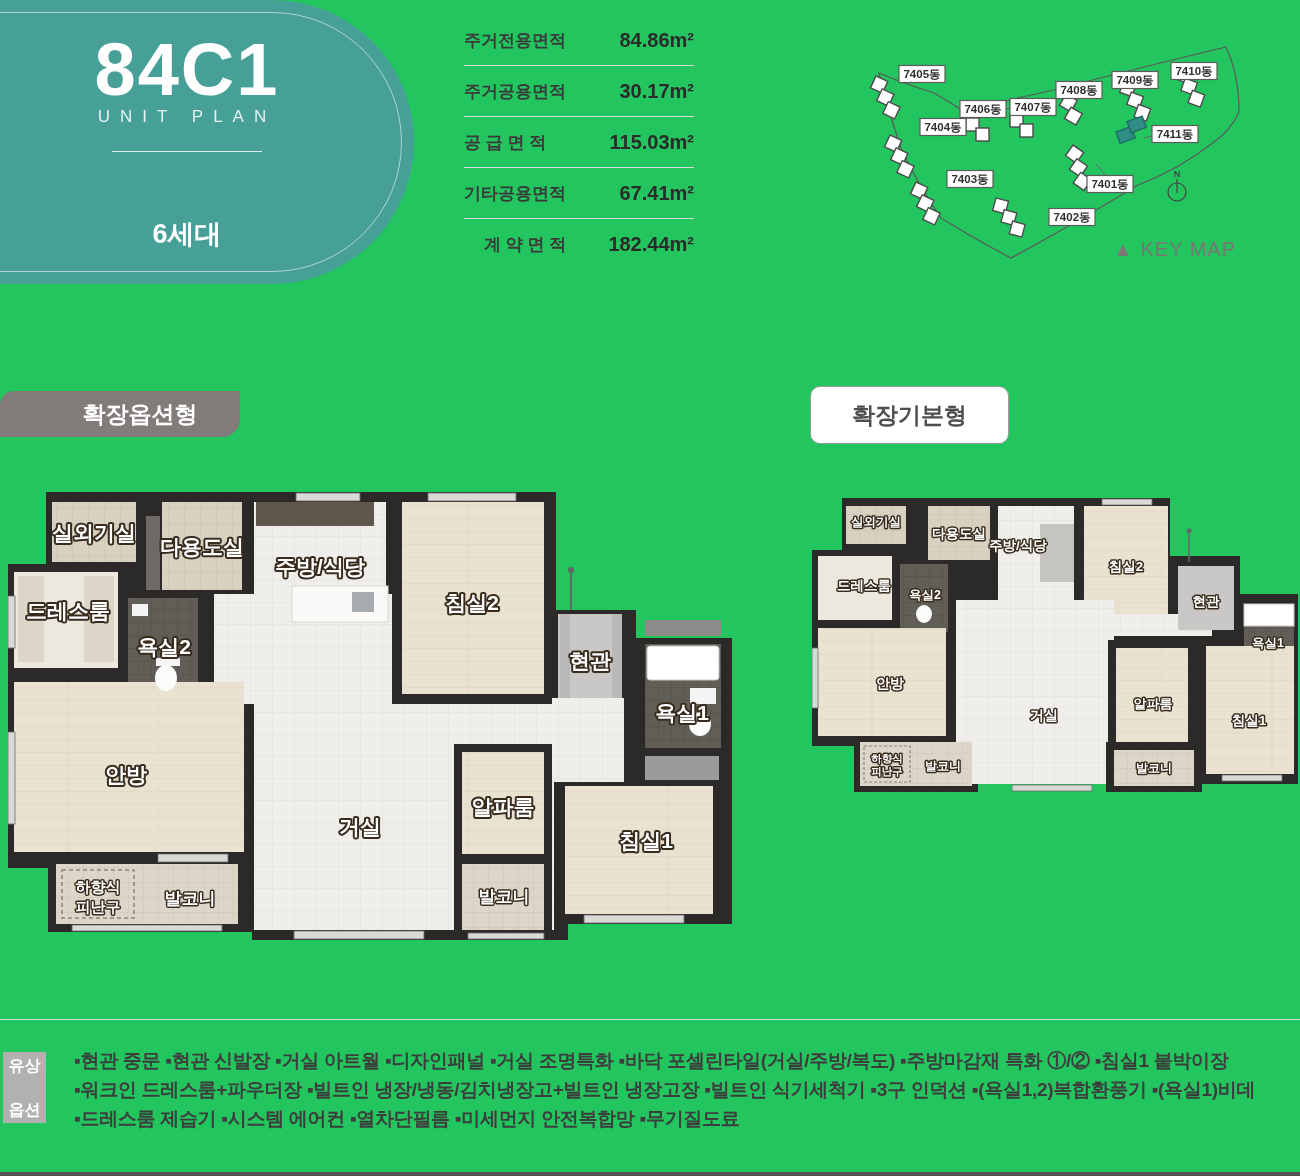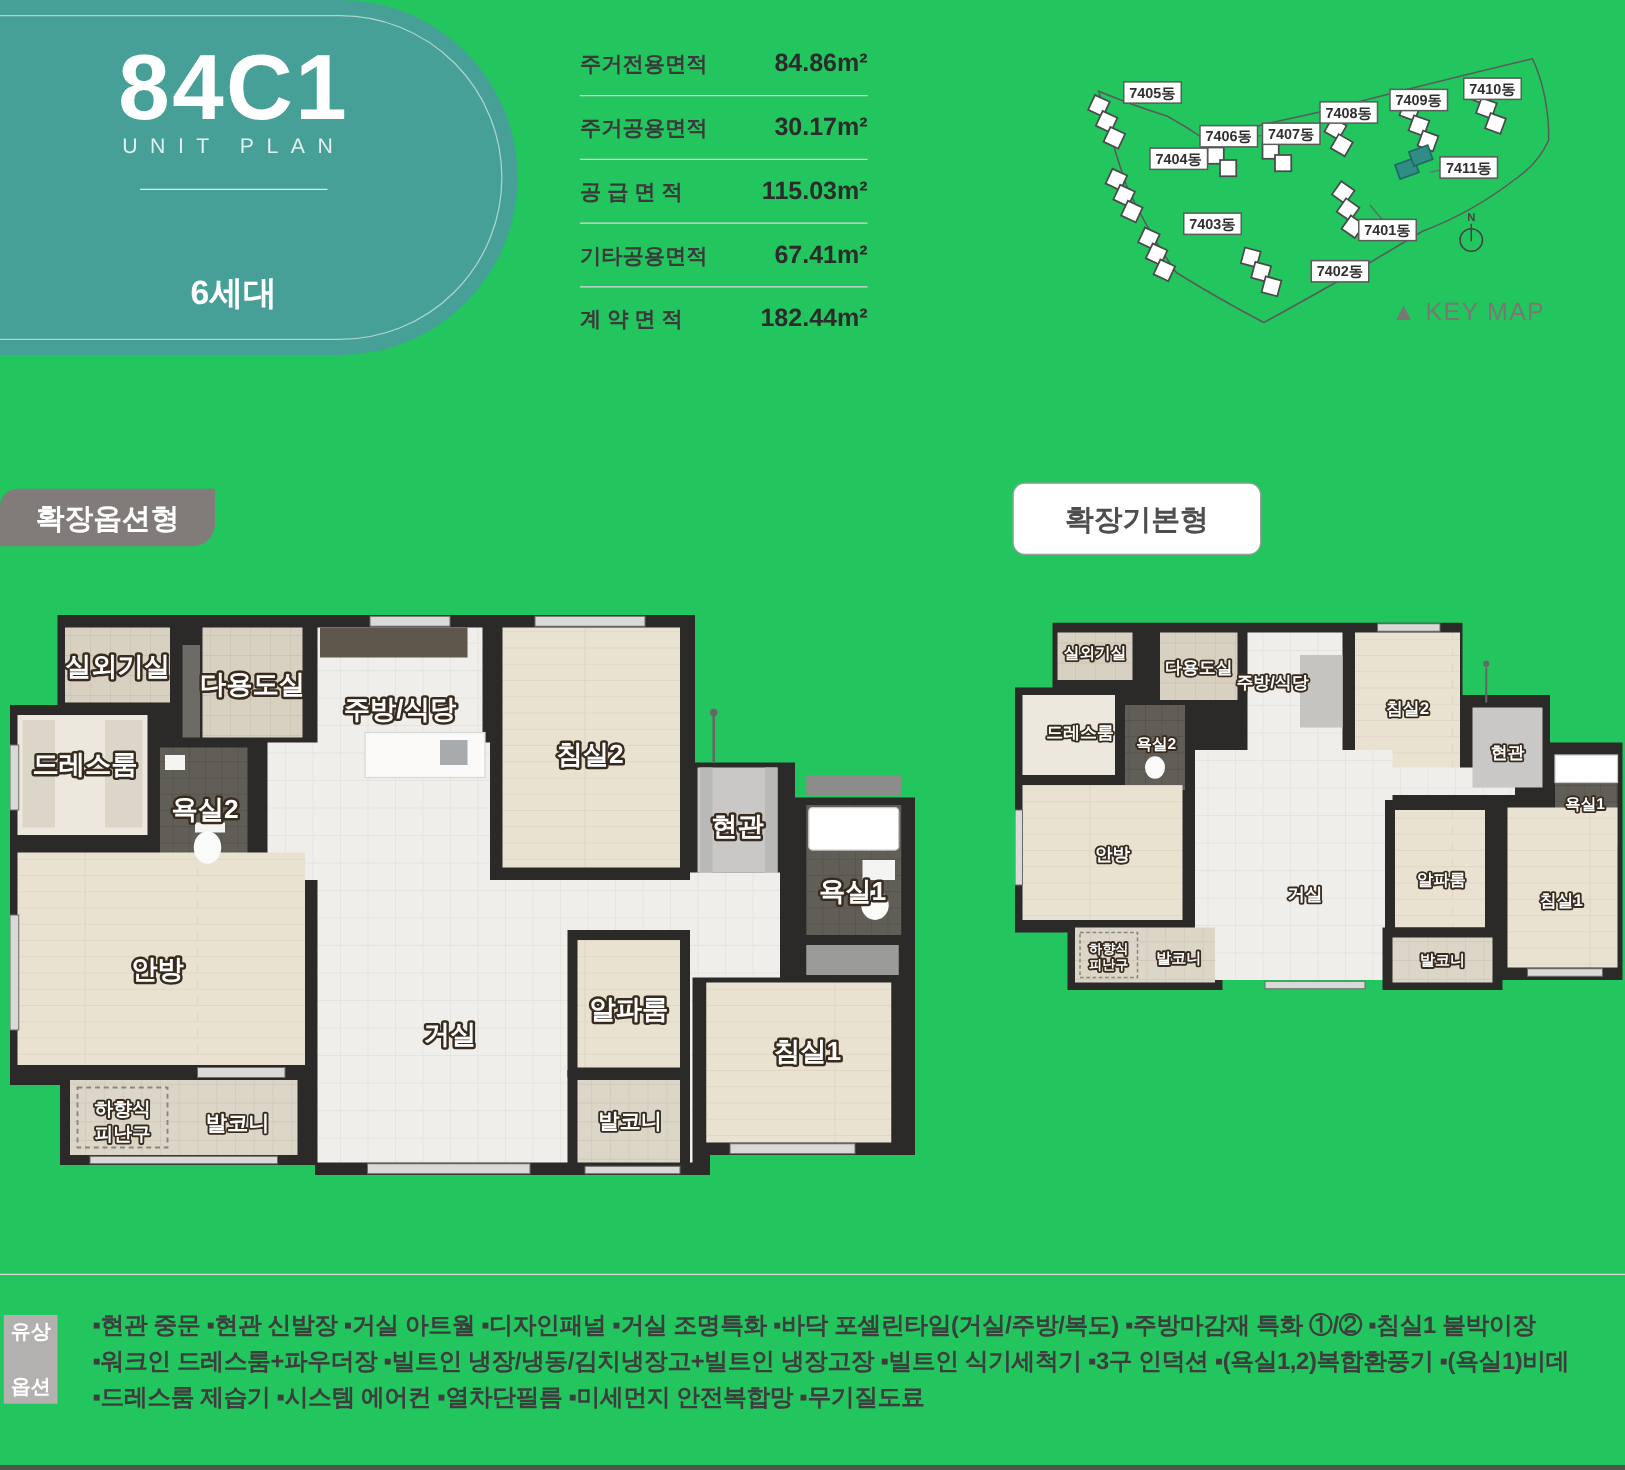--- a/index.html
+++ b/index.html
@@ -12,31 +12,31 @@
          justify-content:center;color:#fff;}
   .badge::after{content:"";position:absolute;top:12px;bottom:12px;right:12px;left:-30px;
          border:1px solid rgba(255,255,255,.55);border-radius:0 130px 130px 0;pointer-events:none;}
   .badge-inner{width:330px;display:flex;flex-direction:column;align-items:center;margin-right:40px;}
   .unit-name{font-size:74px;font-weight:bold;letter-spacing:2px;line-height:1;}
   .unit-sub{font-size:17px;letter-spacing:10px;color:rgba(255,255,255,.85);}
   .badge-div{width:150px;height:1px;background:rgba(255,255,255,.8);margin:24px 0 16px;}
   .household{font-size:27px;font-weight:bold;margin-top:48px;}
 
   
-  .area-table{position:absolute;left:464px;top:26px;width:230px;}
+  .area-table{position:absolute;left:464px;top:15px;width:230px;}
   .area-row{height:50px;display:flex;align-items:center;justify-content:space-between;
             border-bottom:1px solid #d9d9d9;}
-  .area-row:last-child{border-bottom:none;}
+  .area-row:last-child{border-bottom:none;margin-left:20px;}
   .area-label{font-size:17px;font-weight:bold;color:#3a3a3a;white-space:pre;}
   .area-value{font-size:20px;font-weight:bold;color:#2b2b2b;}
 
   
-  .sec-left{position:absolute;left:0;top:391px;width:172px;height:46px;background:#817c79;
+  .sec-left{position:absolute;left:0;top:391px;width:200px;height:46px;background:#817c79;
             border-radius:14px 0 18px 0;display:flex;align-items:center;justify-content:center;
-            color:#fff;font-size:23px;font-weight:bold;}
+            color:#fff;font-size:23px;font-weight:bold;padding-left:40px;}
   .sec-right{position:absolute;left:810px;top:386px;width:197px;height:56px;background:#fff;
             border:1.5px solid #9b9b9b;border-radius:10px;display:flex;align-items:center;
             justify-content:center;color:#4e4e4e;font-size:23px;font-weight:bold;}
 
   
   .rlbl{font-family:"Liberation Sans",sans-serif;font-weight:bold;fill:#fff;
         stroke:#382b1d;stroke-width:4px;paint-order:stroke;text-anchor:middle;
         stroke-linejoin:round;}
   .rlbl.s{stroke-width:3px;}
   .kbox{fill:#fff;stroke:#5b5b5b;stroke-width:1.2;}

